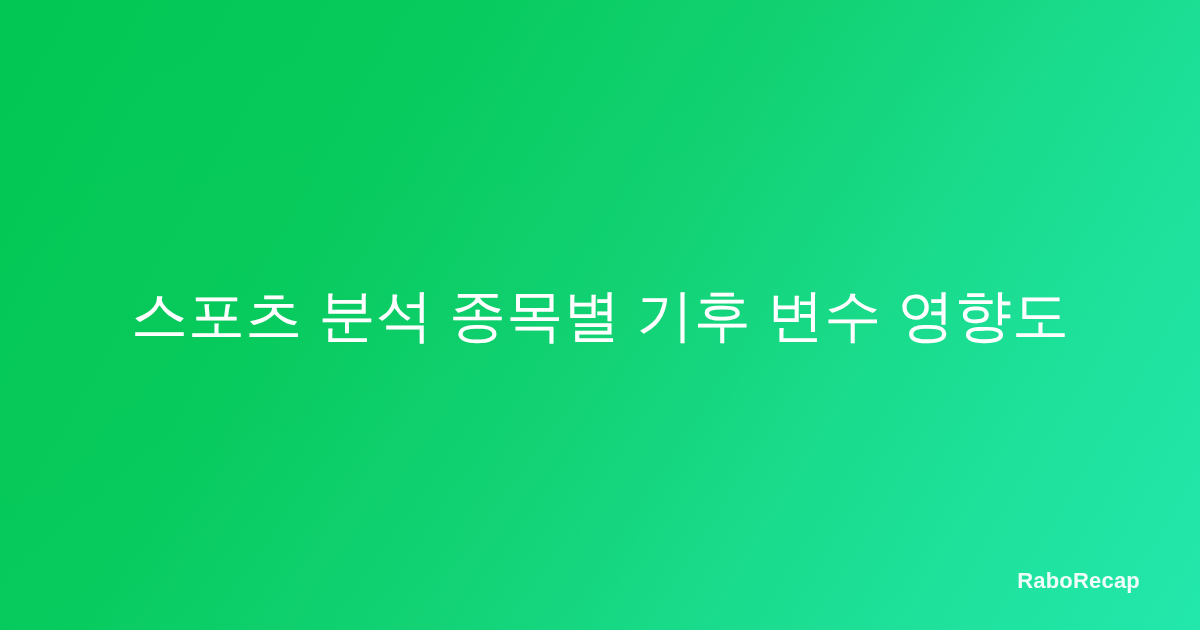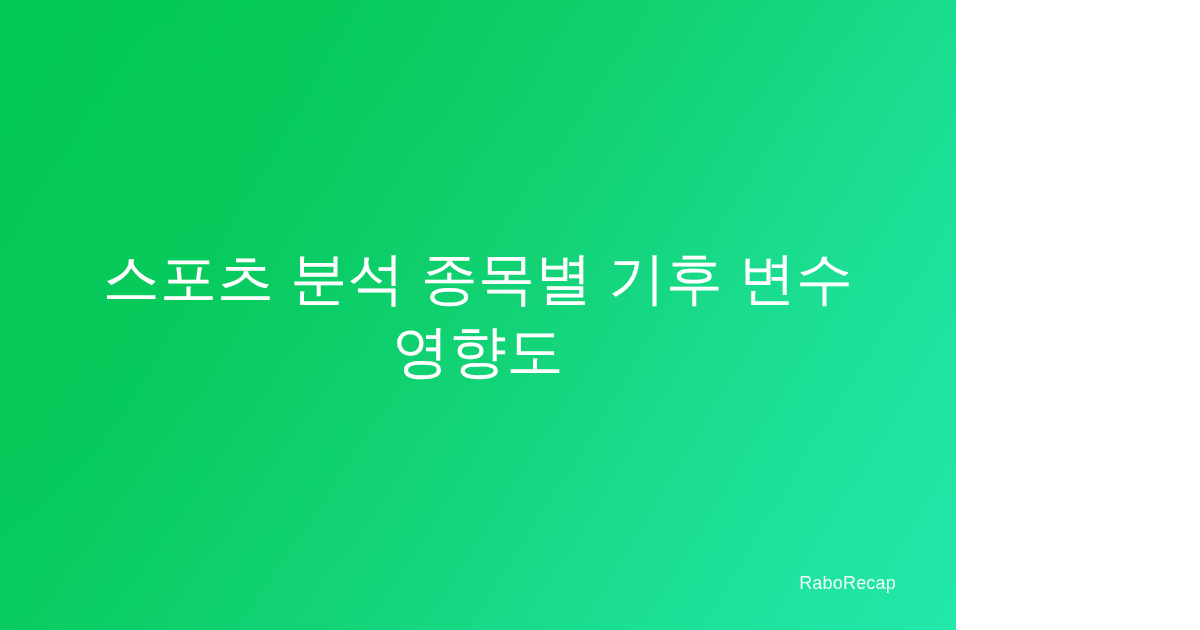--- a/index.html
+++ b/index.html
@@ -7,21 +7,21 @@
     margin: 0;
     padding: 0;
     background: #ffffff;
   }
   body {
     font-family: "Liberation Sans", "DejaVu Sans", sans-serif;
   }
 
   .card {
     position: relative;
-    width: 956px;
+    width: 1200px;
     height: 630px;
     overflow: hidden;
     box-sizing: border-box;
     background-image: linear-gradient(118deg, #03C755 0%, #07CA5C 26%, #12D274 52%, #1BDE93 76%, #22E7AB 100%);
     padding-left: 41px;
   }
 
   
   .card::after {
     content: "";
@@ -56,22 +56,22 @@
     max-width: 1000px;
     word-break: keep-all;
   }
 
   .brand {
     position: absolute;
     right: 60px;
     bottom: 38px;
     z-index: 2;
     color: rgba(255, 255, 255, 0.93);
-    font-size: 18px;
-    font-weight: 400;
+    font-size: 22px;
+    font-weight: 700;
     letter-spacing: 0.2px;
     line-height: 1;
     white-space: nowrap;
   }
 </style>
 </head>
 <body>
 
 <div class="card">
 

